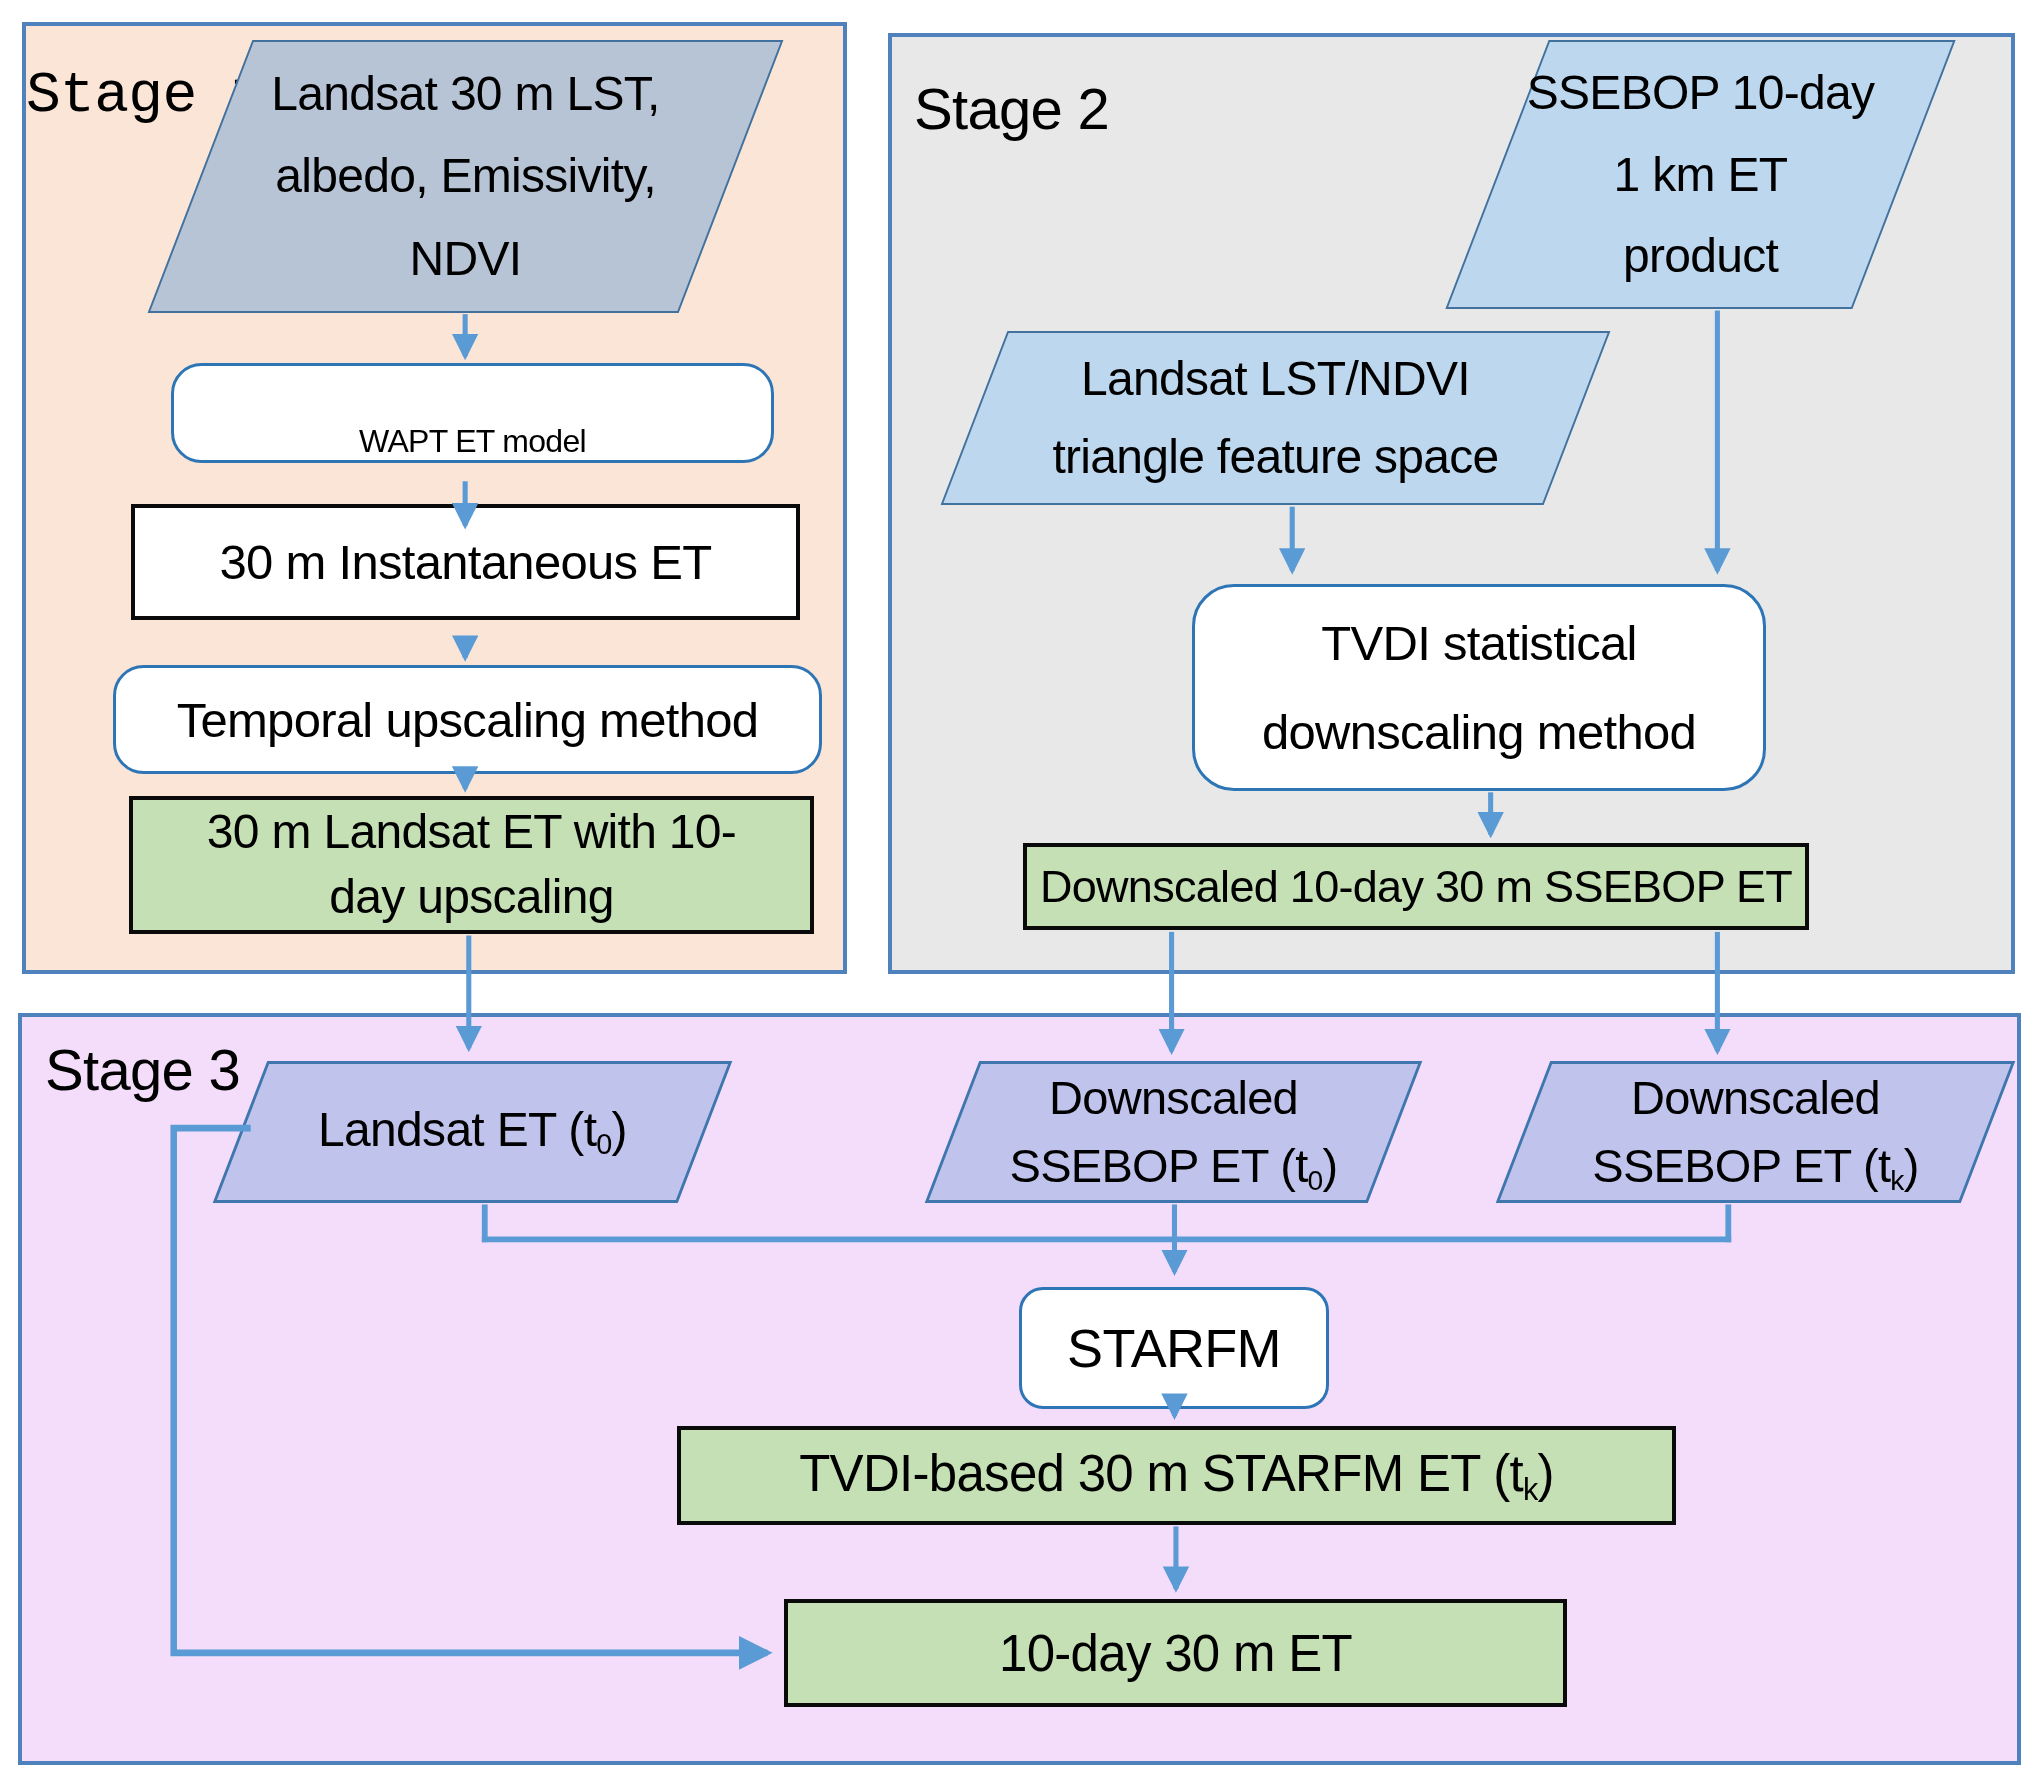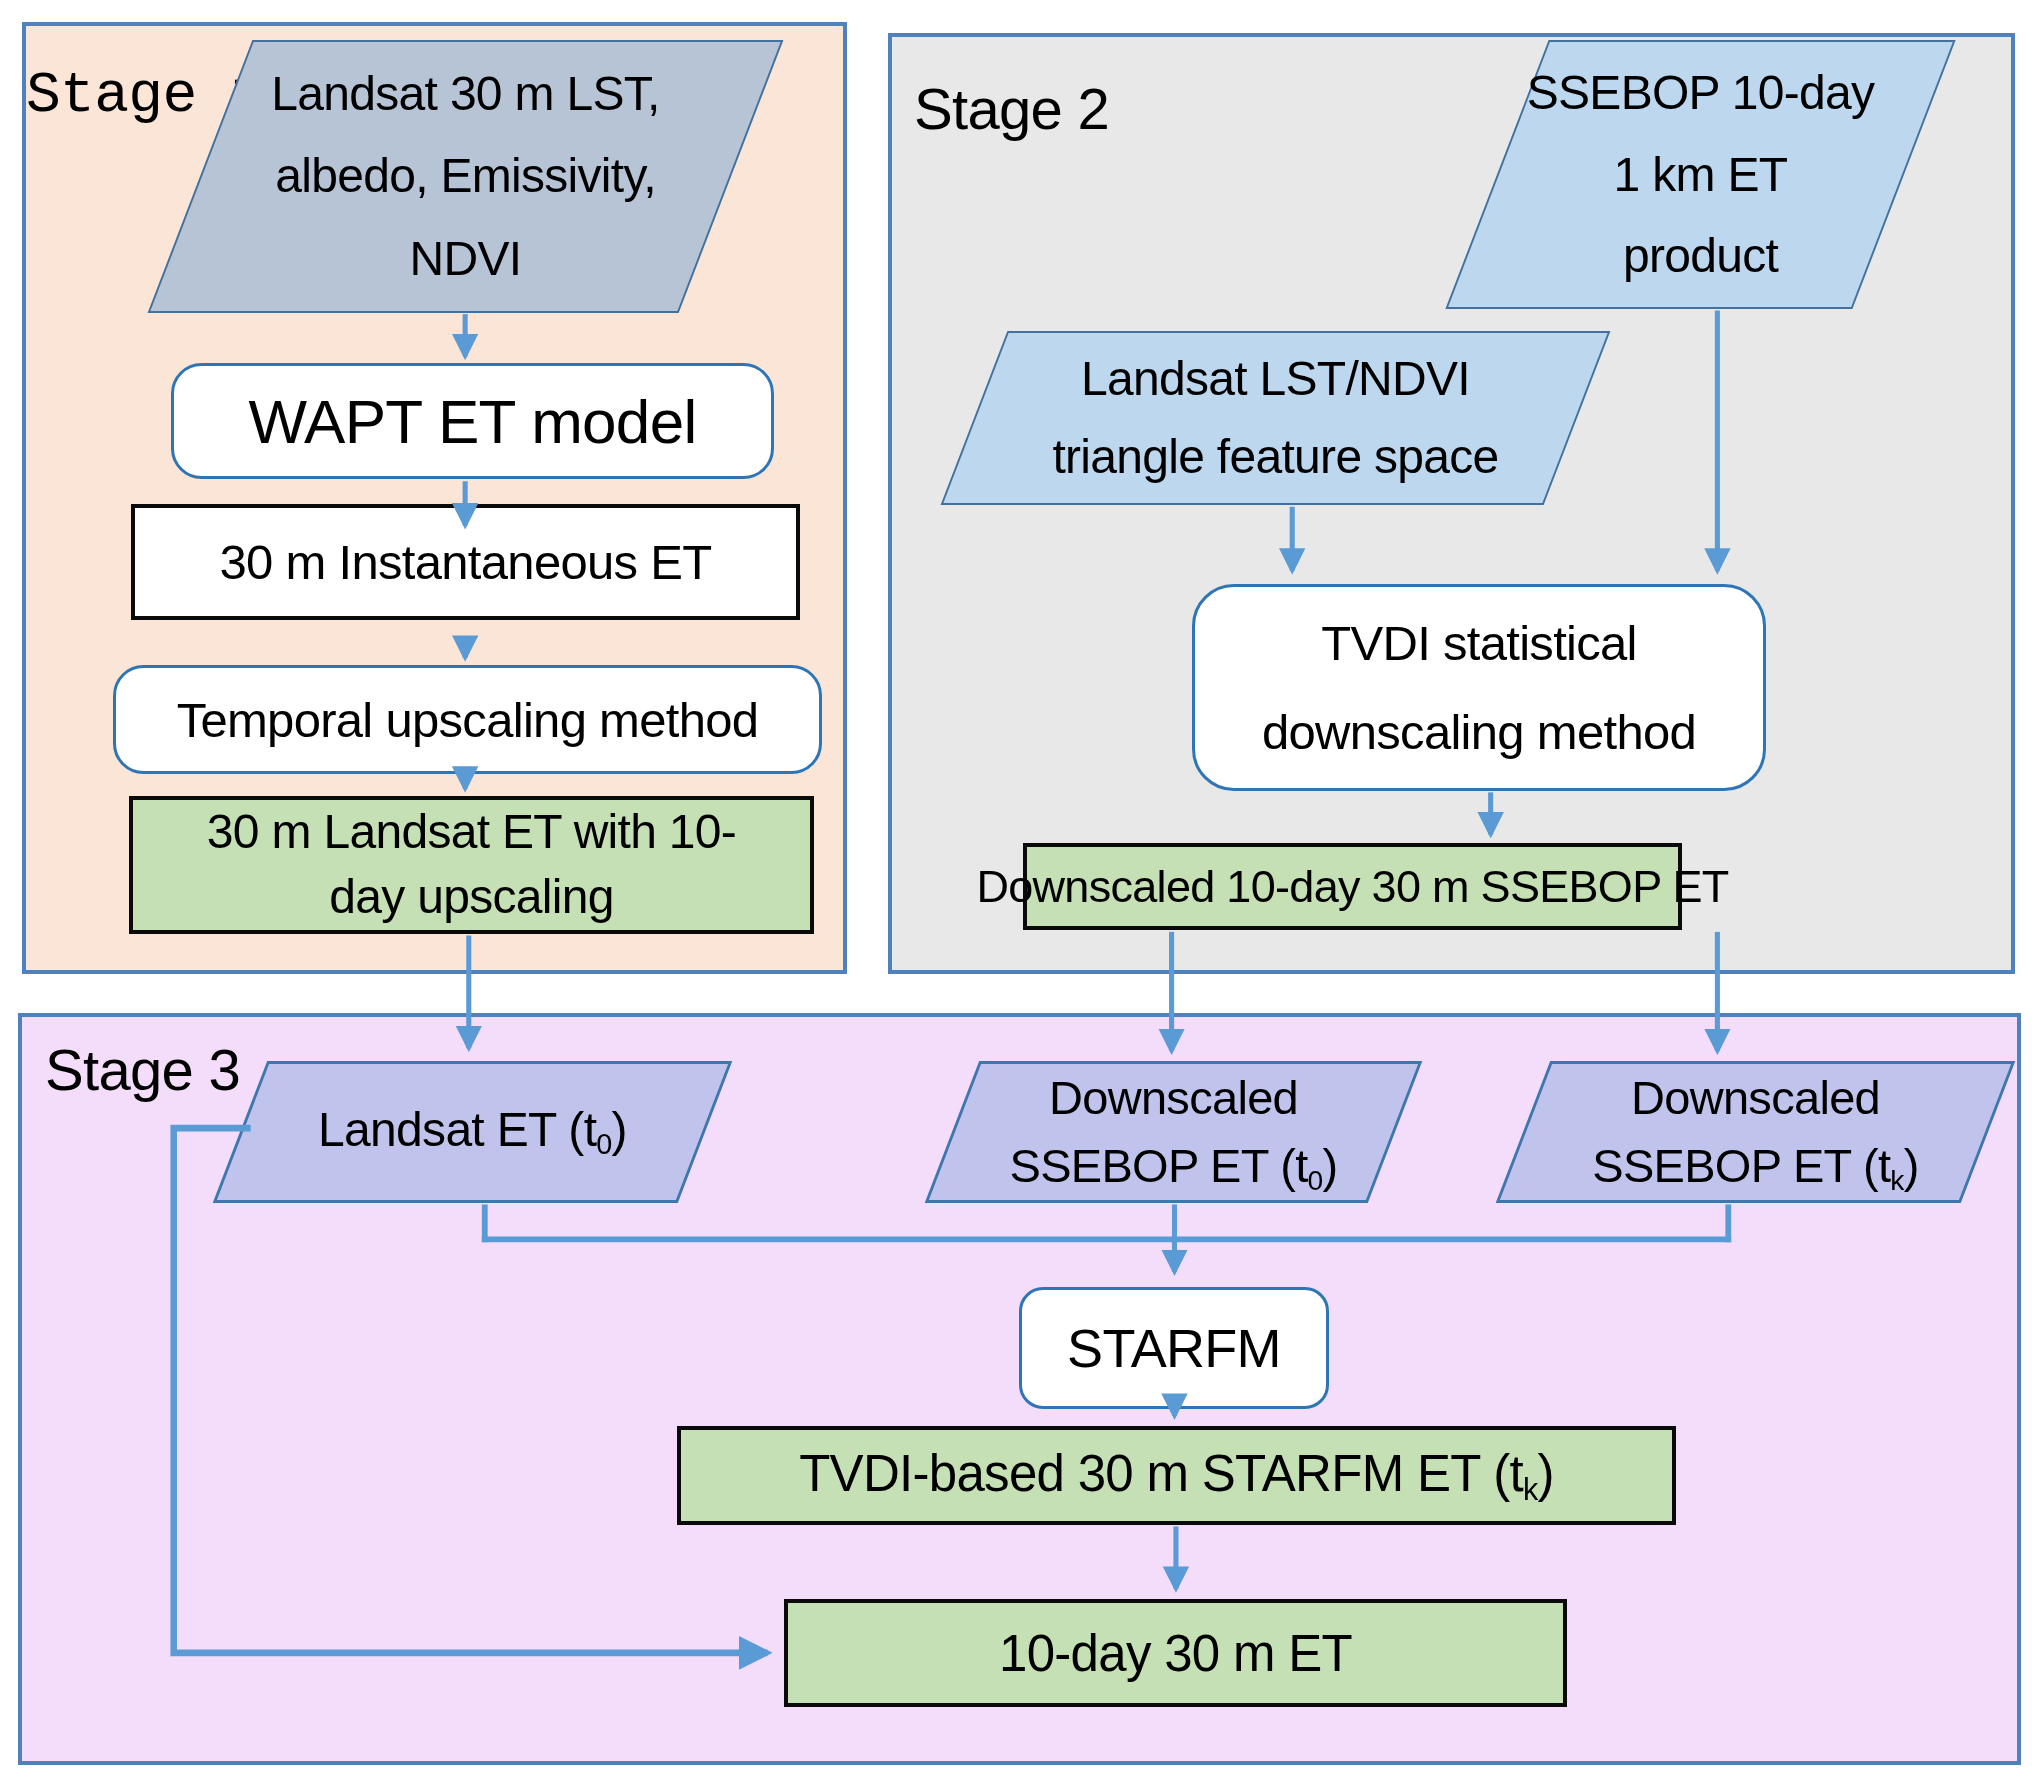--- a/index.html
+++ b/index.html
@@ -55,21 +55,21 @@
   <div class="stage-label" style="left:45px;top:1041px;">Stage 3</div>
 
   <div class="para p-s1" style="left:200px;top:40px;width:531px;height:273px;">
     <div class="ptxt" style="font-size:48px;line-height:1.72;">
       <div class="ln">Landsat 30 m LST,</div>
       <div class="ln">albedo, Emissivity,</div>
       <div class="ln">NDVI</div>
     </div>
   </div>
 
-  <div class="node round-blue" style="left:171px;top:363px;width:603px;height:116px;font-size:62px;">
+  <div class="node round-blue" style="left:171px;top:363px;width:603px;height:100px;font-size:32px;align-items:flex-end;">
     <span class="ln">WAPT ET model</span>
   </div>
 
   <div class="node rect-black" style="left:131px;top:504px;width:669px;height:116px;font-size:49px;">
     <span class="ln">30 m Instantaneous ET</span>
   </div>
 
   <div class="node round-blue" style="left:113px;top:665px;width:709px;height:109px;font-size:49px;">
     <span class="ln">Temporal upscaling method</span>
   </div>
@@ -92,21 +92,21 @@
       <div class="ln">Landsat LST/NDVI</div>
       <div class="ln">triangle feature space</div>
     </div>
   </div>
 
   <div class="node round-blue" style="left:1192px;top:584px;width:574px;height:207px;font-size:49px;flex-direction:column;line-height:1.8;border-radius:42px;">
     <div class="ln">TVDI statistical</div>
     <div class="ln">downscaling method</div>
   </div>
 
-  <div class="node green" style="left:1023px;top:843px;width:659px;height:87px;font-size:45px;">
+  <div class="node green" style="left:1023px;top:843px;width:786px;height:87px;font-size:45px;">
     <span class="ln">Downscaled 10-day 30 m SSEBOP ET</span>
   </div>
 
   <div class="para p-s3" style="left:240px;top:1061px;width:465px;height:142px;">
     <div class="ptxt" style="font-size:48px;">
       <div class="ln"><span>Landsat ET (t</span><span class="sb">0</span><span>)</span></div>
     </div>
   </div>
 
   <div class="para p-s3" style="left:952px;top:1061px;width:443px;height:142px;">

